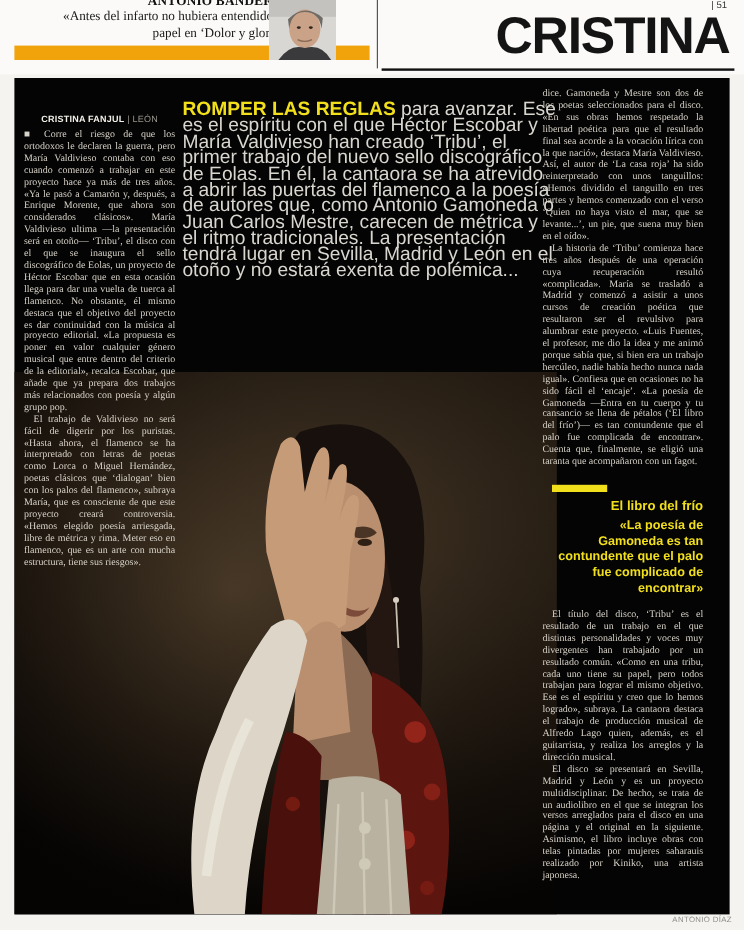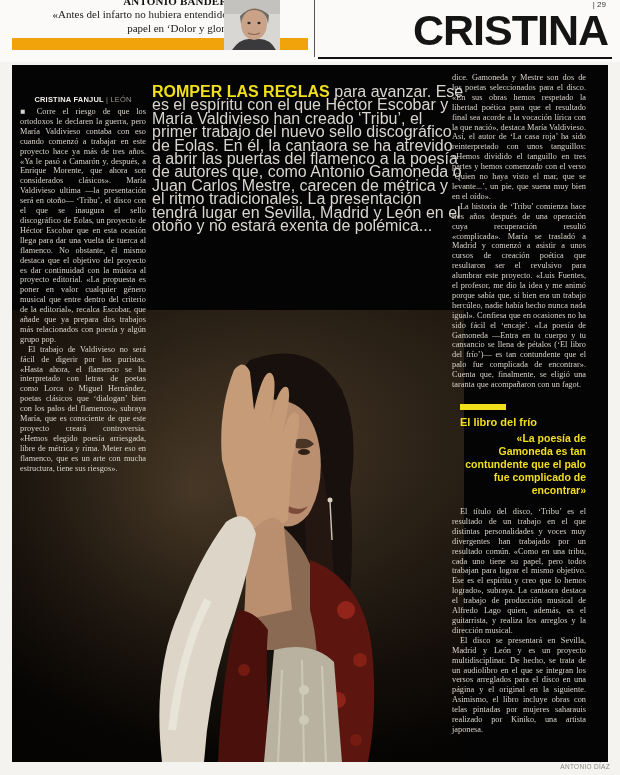--- a/index.html
+++ b/index.html
@@ -98,21 +98,21 @@
       <rect x="0" y="0" width="56" height="14" fill="#c4c2be"></rect>
       <ellipse cx="30" cy="24" rx="13" ry="16" fill="#caa287"></ellipse>
       <path d="M16 16 Q30 2 45 15 L44 24 Q42 10 30 10 Q19 10 17 24 Z" fill="#6e6a66"></path>
       <path d="M8 50 Q18 36 30 40 Q44 36 52 50 Z" fill="#3a3a3c"></path>
       <ellipse cx="25" cy="23" rx="1.6" ry="1.2" fill="#2e2620"></ellipse>
       <ellipse cx="35" cy="23" rx="1.6" ry="1.2" fill="#2e2620"></ellipse>
       <path d="M24 33 Q30 36 36 33" stroke="#8a6a55" stroke-width="1.2" fill="none"></path>
     </svg>
   </div>
   <div class="vert-rule"></div>
-  <div class="page-marker">| 29</div>
+  <div class="page-marker">| 51</div>
   <div class="section-title">CRISTINA</div>
   <div class="masthead-rule"></div>
 </div>
 
 <div class="article">
 
   <div class="photo">
     <svg width="452" height="452" viewBox="0 0 452 452">
       <defs>
         <radialGradient id="glow" cx="40%" cy="40%" r="70%">
@@ -175,21 +175,21 @@
       <span class="lead accent-yellow-fg" style="color: rgb(242, 223, 28);">ROMPER LAS REGLAS</span><span> para avanzar. Ese es el espíritu con el que Héctor Escobar y María Valdivieso han creado ‘Tribu’, el primer trabajo del nuevo sello discográfico de Eolas. En él, la cantaora se ha atrevido a abrir las puertas del flamenco a la poesía de autores que, como Antonio Gamoneda o Juan Carlos Mestre, carecen de métrica y el ritmo tradicionales. La presentación tendrá lugar en Sevilla, Madrid y León en el otoño y no estará exenta de polémica...</span>
     </div>
   </div>
 
   <div class="col-right body-text">
     <p>dice. Gamoneda y Mestre son dos de los poetas seleccionados para el disco. «En sus obras hemos respetado la libertad poética para que el resultado final sea acorde a la vocación lírica con la que nació», destaca María Valdivieso. Así, el autor de ‘La casa roja’ ha sido reinterpretado con unos tanguillos: «Hemos dividido el tanguillo en tres partes y hemos comenzado con el verso ‘Quien no haya visto el mar, que se levante...’, un pie, que suena muy bien en el oído».</p>
     <p class="indent">La historia de ‘Tribu’ comienza hace tres años después de una operación cuya recuperación resultó «complicada». María se trasladó a Madrid y comenzó a asistir a unos cursos de creación poética que resultaron ser el revulsivo para alumbrar este proyecto. «Luis Fuentes, el profesor, me dio la idea y me animó porque sabía que, si bien era un trabajo hercúleo, nadie había hecho nunca nada igual». Confiesa que en ocasiones no ha sido fácil el ‘encaje’. «La poesía de Gamoneda —Entra en tu cuerpo y tu cansancio se llena de pétalos (‘El libro del frío’)— es tan contundente que el palo fue complicada de encontrar». Cuenta que, finalmente, se eligió una taranta que acompañaron con un fagot.</p>
 
     <div class="pullquote">
       <div class="pq-bar accent-yellow-bg" style="background: rgb(242, 223, 28);"></div>
-      <div class="pq-kicker accent-yellow-fg" style="color: rgb(242, 223, 28);">El libro del frío</div>
+      <div class="pq-kicker accent-yellow-fg" style="color: rgb(242, 223, 28); text-align: right;">El libro del frío</div>
       <div class="pq-text accent-yellow-fg" style="color: rgb(242, 223, 28);">«La poesía de Gamoneda es tan contundente que el palo fue complicado de encontrar»</div>
     </div>
 
     <p class="indent">El título del disco, ‘Tribu’ es el resultado de un trabajo en el que distintas personalidades y voces muy divergentes han trabajado por un resultado común. «Como en una tribu, cada uno tiene su papel, pero todos trabajan para lograr el mismo objetivo. Ese es el espíritu y creo que lo hemos logrado», subraya. La cantaora destaca el trabajo de producción musical de Alfredo Lago quien, además, es el guitarrista, y realiza los arreglos y la dirección musical.</p>
     <p class="indent">El disco se presentará en Sevilla, Madrid y León y es un proyecto multidisciplinar. De hecho, se trata de un audiolibro en el que se integran los versos arreglados para el disco en una página y el original en la siguiente. Asimismo, el libro incluye obras con telas pintadas por mujeres saharauis realizado por Kiniko, una artista japonesa.</p>
   </div>
 </div>
 
 <div class="credit">ANTONIO DÍAZ</div>
 

